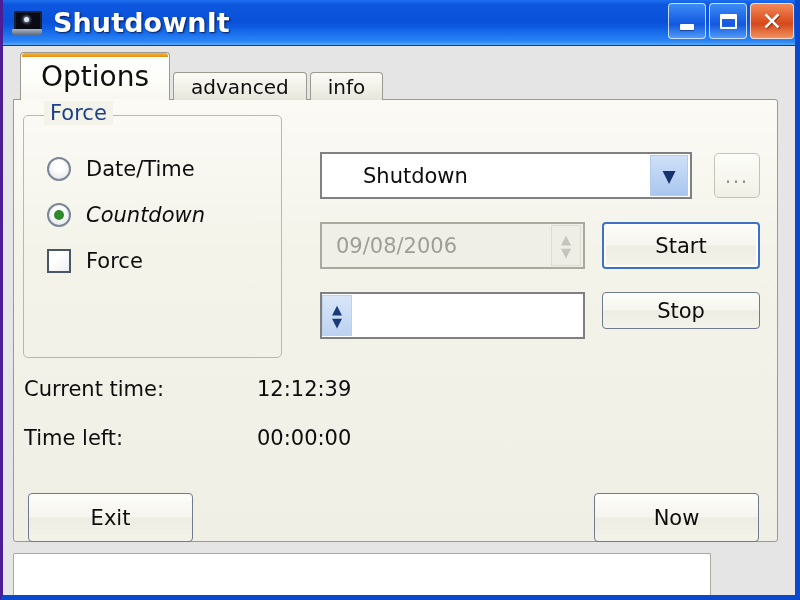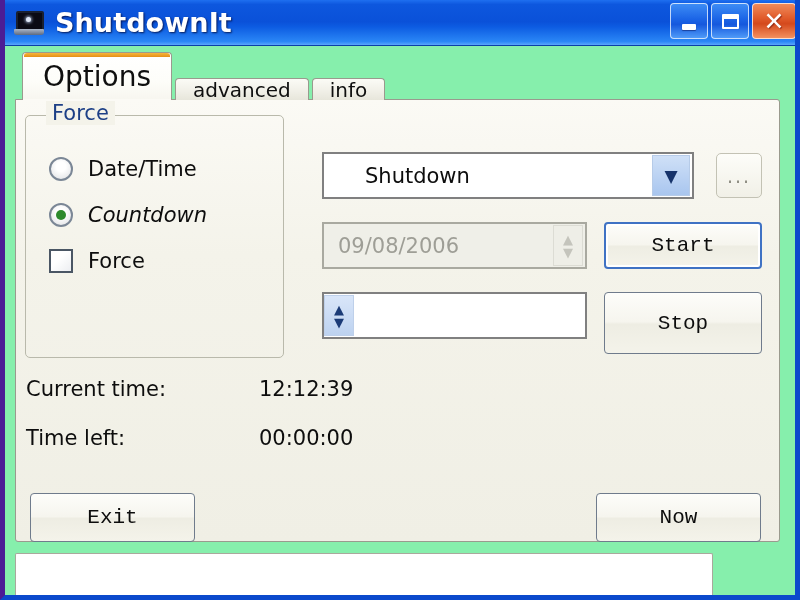--- a/index.html
+++ b/index.html
@@ -12,22 +12,22 @@
     background: #ffffff;
     font-family: "DejaVu Sans", "Liberation Sans", sans-serif;
   }
 
   
   #window {
     position: absolute;
     left: 0; top: 0;
     width: 800px; height: 600px;
     box-sizing: border-box;
-    background: #86efac;
-    border-left: 5px solid #4c1d95;
+    background: #e5e5e5;
+    border-left: 3px solid #4c1d95;
     border-right: 5px solid #0b49cc;
     border-bottom: 5px solid #0b49cc;
     overflow: hidden;
   }
 
   
   #titlebar {
     position: absolute;
     left: -5px; top: 0;
     width: 800px; height: 46px;
@@ -134,21 +134,21 @@
   
   #tabstrip {
     position: absolute;
     left: 17px; top: 52px;
     height: 48px;
     display: flex;
     align-items: flex-end;
     z-index: 3;
   }
   .tab {
-    height: 22px;
+    height: 28px;
     box-sizing: border-box;
     padding: 0 17px;
     display: flex;
     align-items: center;
     justify-content: center;
     font-size: 20px;
     color: #0f0f0f;
     border: 1px solid #9a9a8e;
     border-bottom: none;
     border-radius: 4px 4px 0 0;
@@ -344,28 +344,27 @@
     position: absolute;
     box-sizing: border-box;
     display: flex;
     align-items: center;
     justify-content: center;
     font-size: 21px;
     color: #0d0d0d;
     background: linear-gradient(to bottom,#fdfdfa 0%,#f6f5ee 48%,#eeede3 52%,#f4f3ea 100%);
     border: 1px solid #6f7b8c;
     border-radius: 4px;
-    font-family: Liberation Mono, monospace;
   }
   .pbtn.default {
     border: 2px solid #3f72c4;
     box-shadow: inset 0 0 0 2px #ffffff;
   }
   #start-btn { left: 588px; top: 122px; width: 158px; height: 47px; }
-  #stop-btn  { left: 588px; top: 192px; width: 158px; height: 62px; }
+  #stop-btn  { left: 588px; top: 192px; width: 158px; height: 37px; }
   #exit-btn  { left: 14px;  top: 393px; width: 165px; height: 49px; }
   #now-btn   { left: 580px; top: 393px; width: 165px; height: 49px; }
 
   
   .status-row {
     position: absolute;
     left: 10px;
     font-size: 21px;
     color: #0d0d0d;
     height: 26px;

